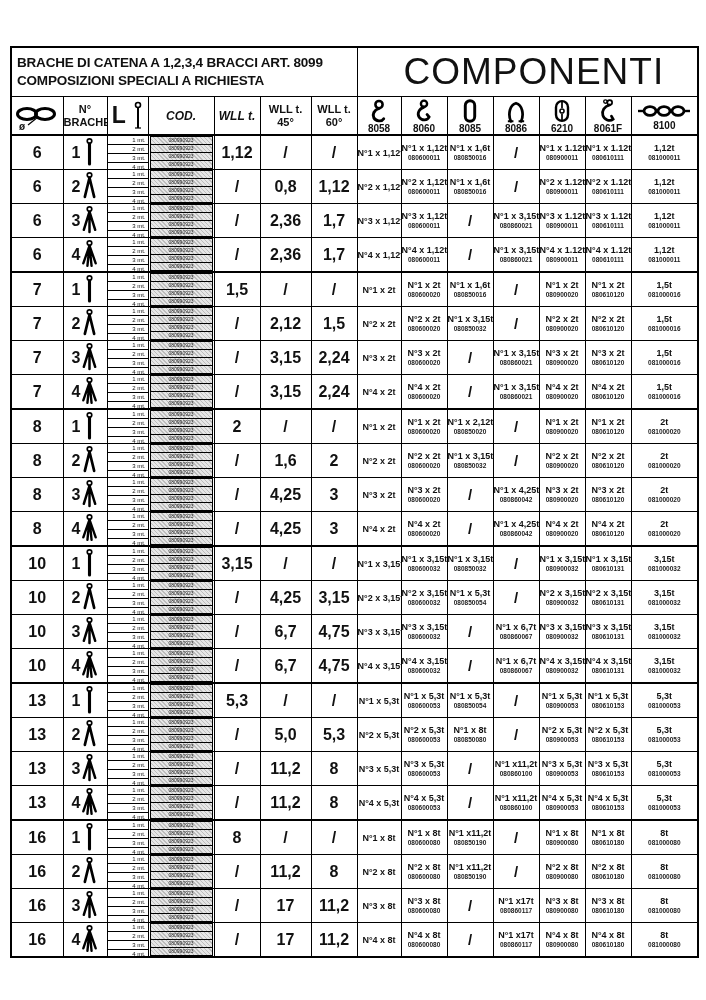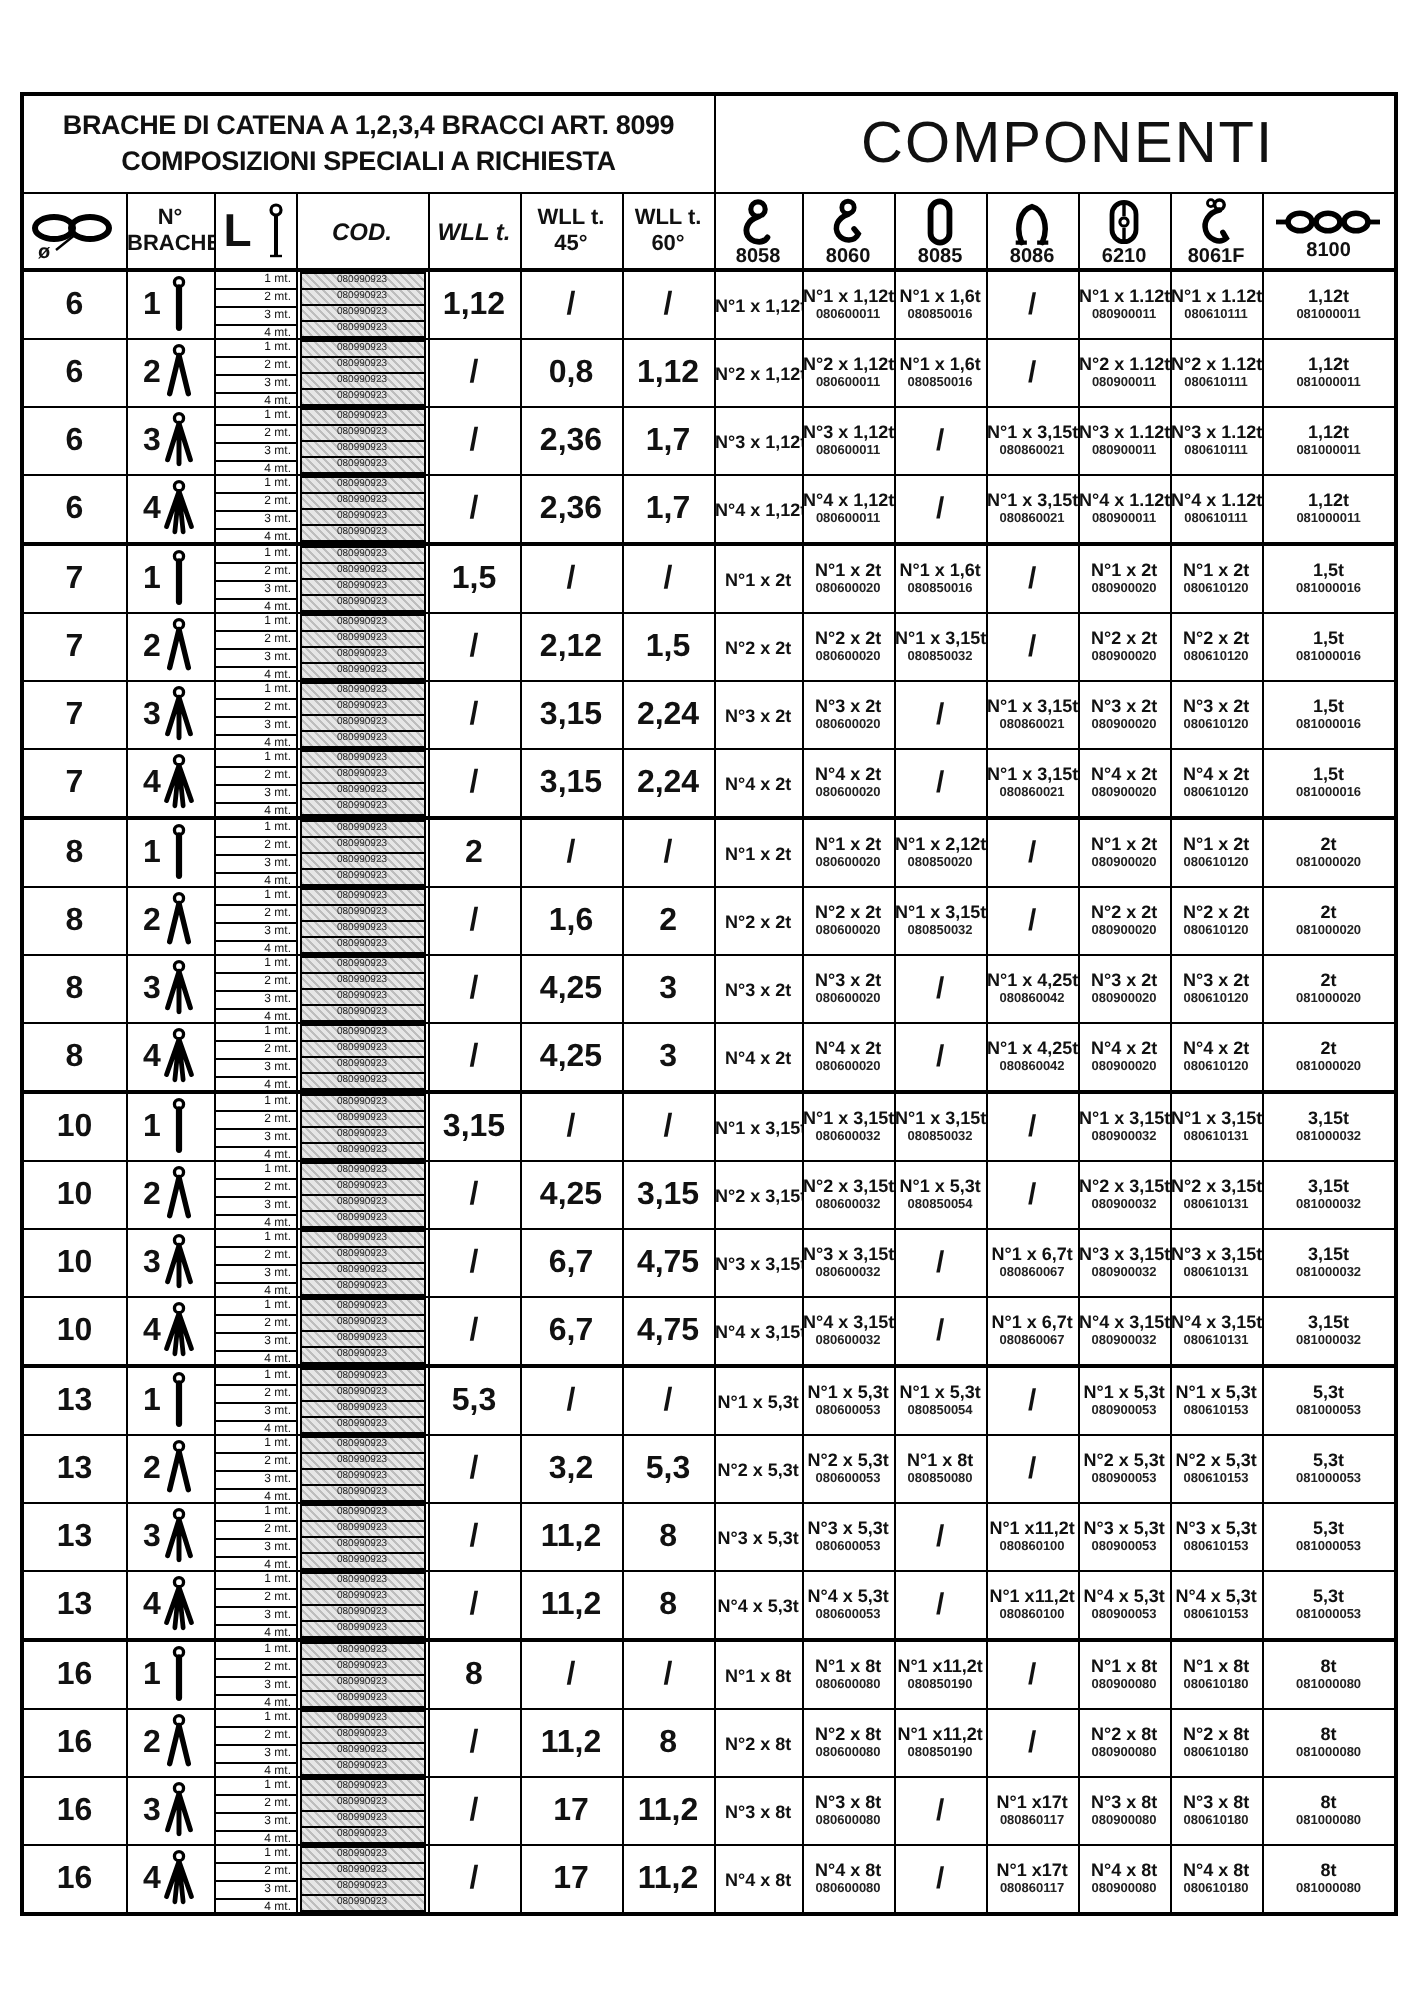--- a/index.html
+++ b/index.html
@@ -1,22 +1,22 @@
 <!DOCTYPE html>
 <html><head>
 <meta charset="utf-8">
 <style>
   html,body{margin:0;padding:0;background:#fff;}
   body{width:706px;height:1000px;overflow:hidden;font-family:"Liberation Sans",sans-serif;color:#111;}
   .page{position:relative;width:706px;height:1000px;background:#fff;}
   table.tbl{position:absolute;left:10px;top:46px;width:688px;border-collapse:collapse;table-layout:fixed;border:2px solid #000;}
   td,th{border:1px solid #000;padding:0;text-align:center;vertical-align:middle;overflow:hidden;}
   .title-row td{height:42px;}
-  .title-cell{text-align:center;padding:3px 5px;font-size:13.5px;line-height:1.35;font-weight:bold;letter-spacing:-0.2px;}
-  .componenti-cell{font-size:29px;letter-spacing:1px;padding-left:13px;}
+  .title-cell{text-align:left;padding:3px 5px;font-size:13.5px;line-height:1.35;font-weight:bold;letter-spacing:-0.2px;}
+  .componenti-cell{font-size:37px;letter-spacing:1px;padding-left:13px;}
   .cols-row th{height:37px;font-weight:bold;border-bottom:2px solid #000;}
   .hdr-2line div{font-size:11px;line-height:1.15;}
   .hdr-plain{font-size:12px;font-style:italic;}
   .comp-h .comp-ico{display:block;margin:1px auto 0;}
   .comp-h .comp-lbl{display:block;font-size:10px;font-weight:bold;line-height:1.1;}
   .diam-h{position:relative;}
   .diam-sym{position:absolute;left:7px;bottom:2px;font-size:10px;font-weight:bold;}
   .l-h{white-space:nowrap;}
   .l-h .l-letter{font-size:23px;font-weight:bold;vertical-align:middle;margin-right:3px;}
   tbody tr{height:34px;}
@@ -1146,21 +1146,21 @@
           </td>
           <td class="cod-cell">
             <div class="cod-stack">
               <div class="cod-sub">080990923</div>
               <div class="cod-sub">080990923</div>
               <div class="cod-sub">080990923</div>
               <div class="cod-sub">080990923</div>
             </div>
           </td>
           <td class="wll-cell">/</td>
-          <td class="wll-cell">3,2</td>
+          <td class="wll-cell">5,0</td>
           <td class="wll-cell">5,3</td>
           <td class="comp-cell">
             <div class="c-line1">N°2 x 5,3t</div>
           </td>
           <td class="comp-cell">
             <div class="c-line1">N°2 x 5,3t</div>
             <div class="c-line2">080600053</div>
           </td>
           <td class="comp-cell">
             <div class="c-line1">N°1 x 8t</div>

